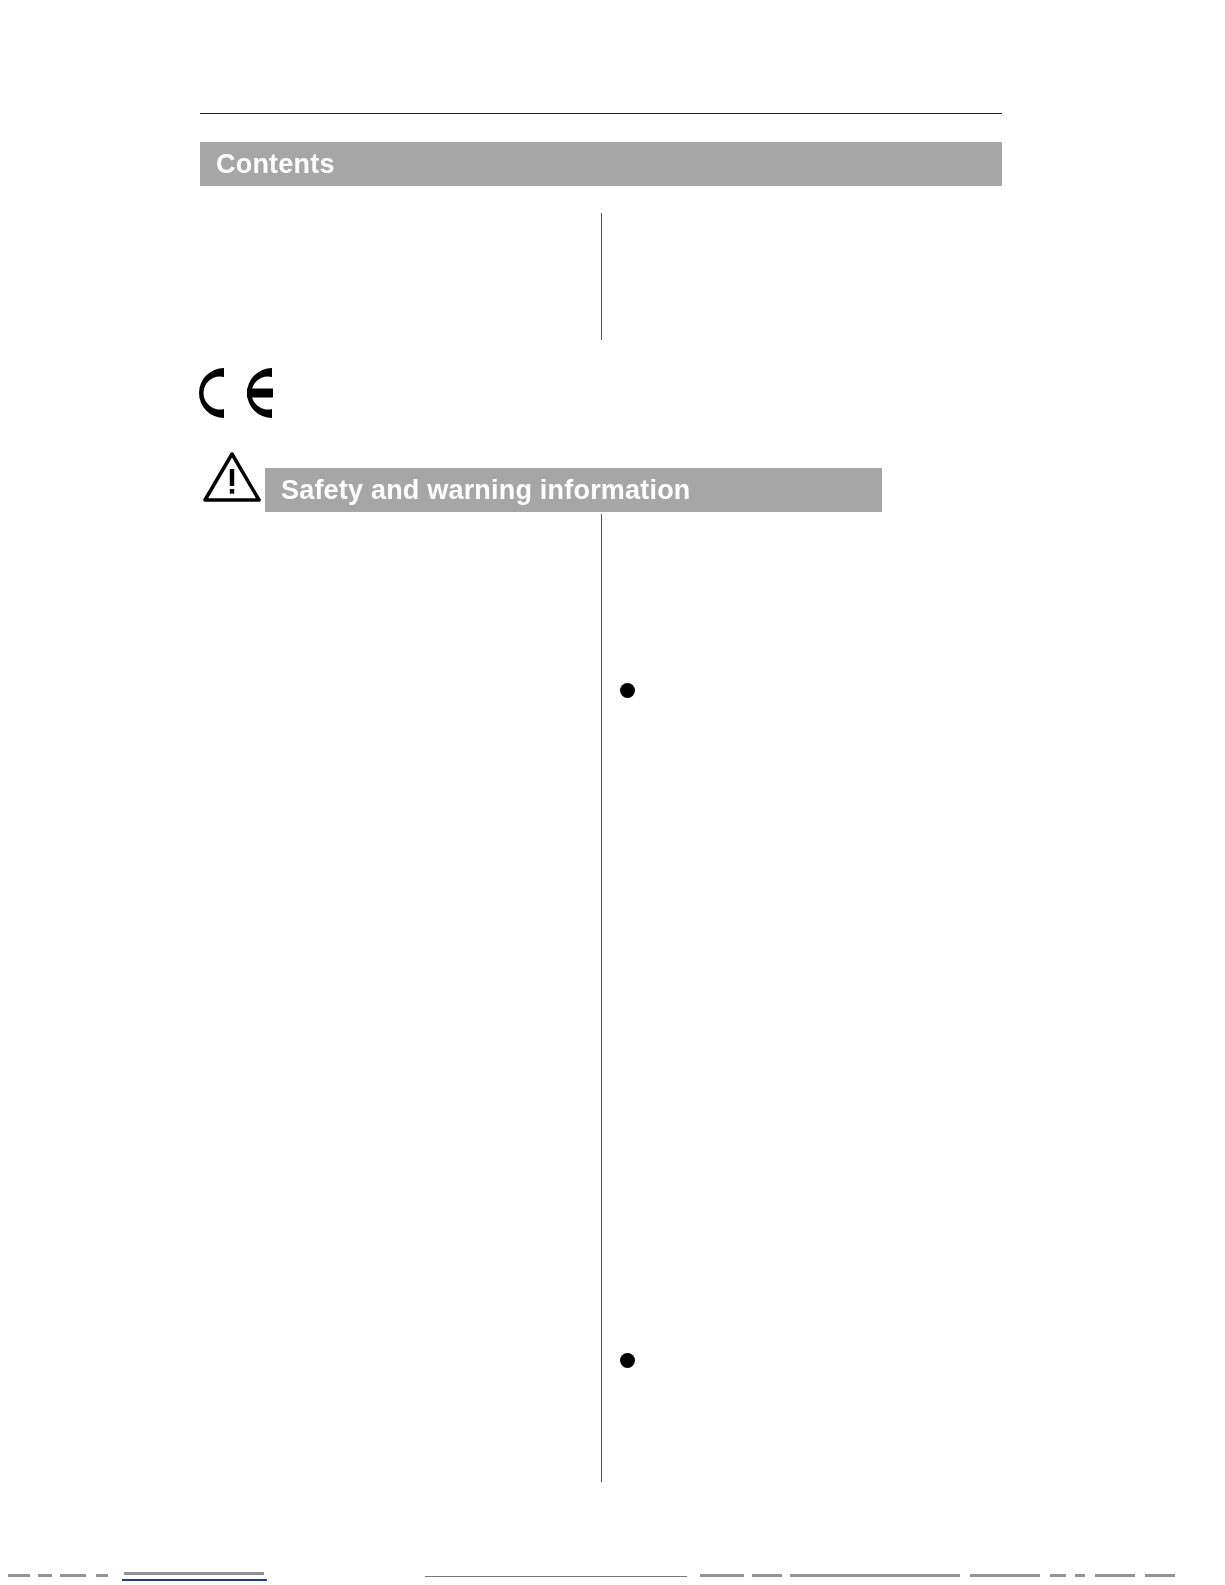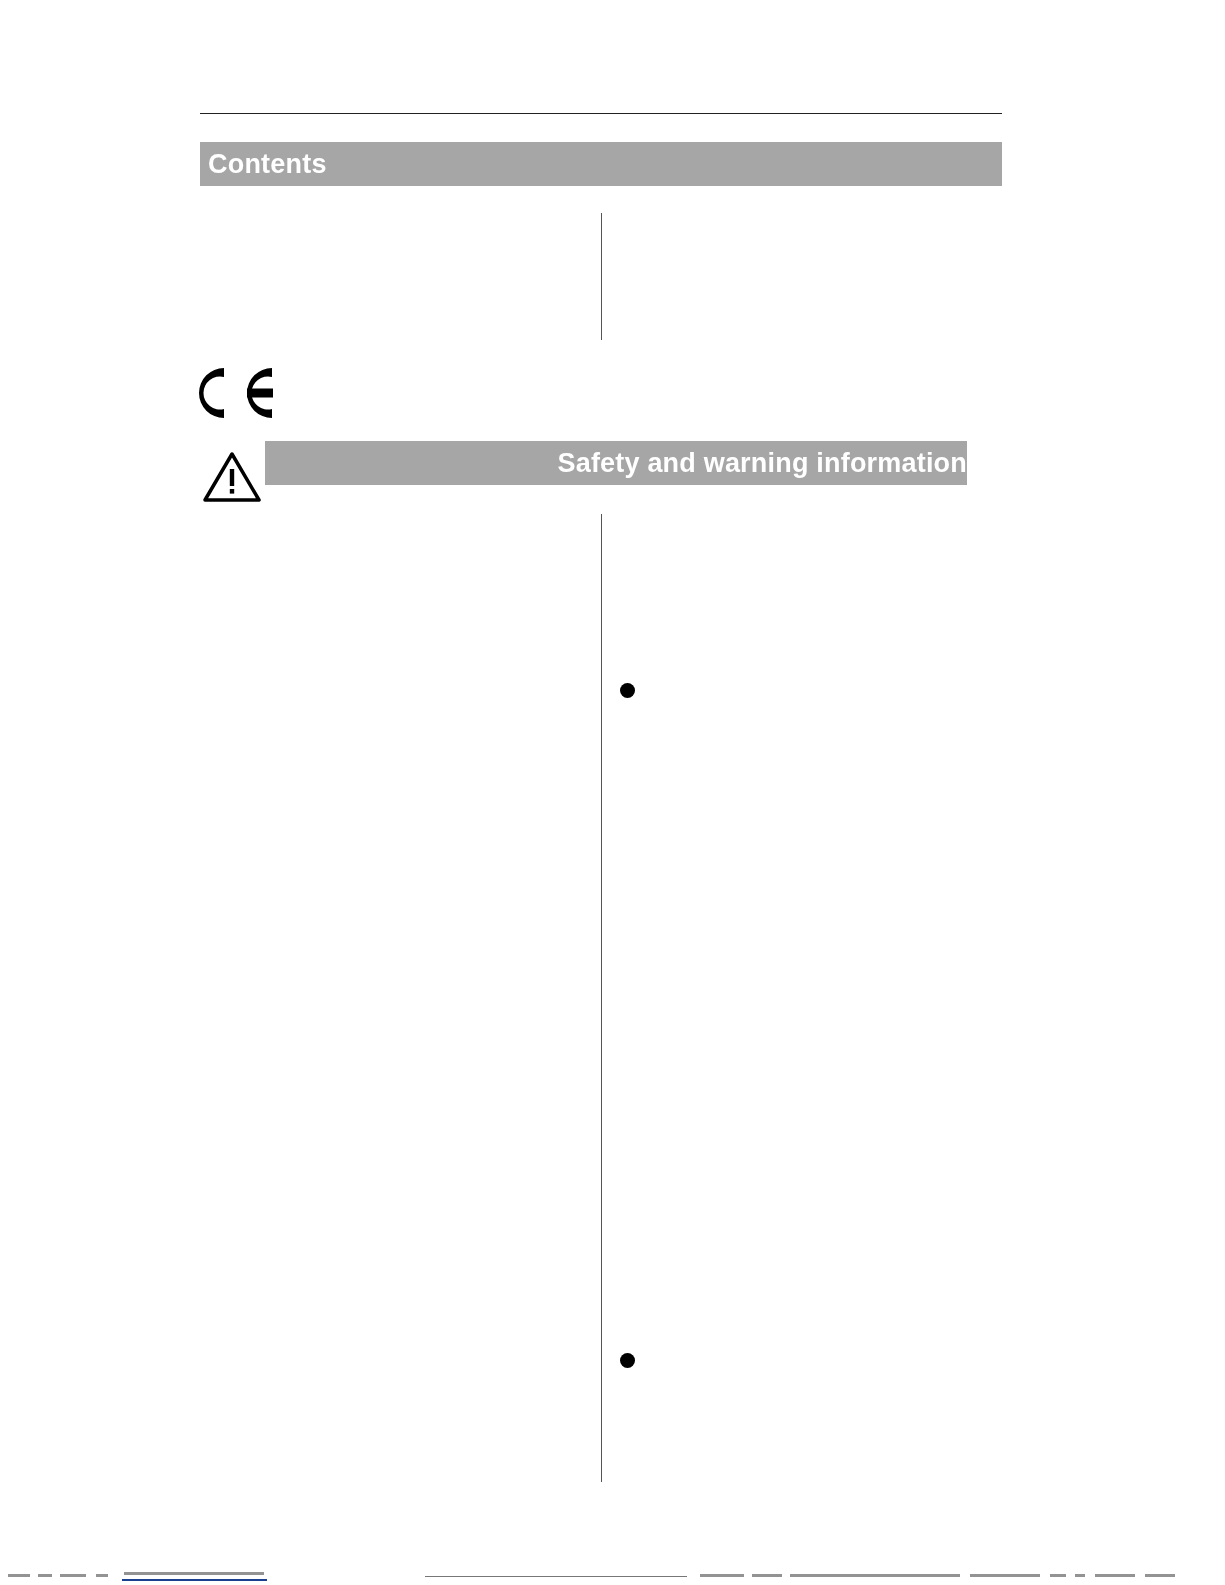--- a/index.html
+++ b/index.html
@@ -31,36 +31,35 @@
     position: absolute;
     background: #a6a6a6;
     display: flex;
     align-items: center;
   }
   .section-bar .bar-title {
     color: #ffffff;
     font-size: 27px;
     font-weight: bold;
     letter-spacing: 0.2px;
-    padding-left: 8px;
+    padding-left: 16px;
   }
 
   #contents-bar {
     left: 200px;
     top: 142px;
     width: 802px;
     height: 44px;
   }
 
   #safety-bar {
     left: 265px;
-    top: 441px;
-    width: 702px;
+    top: 468px;
+    width: 617px;
     height: 44px;
-    justify-content: flex-end;
   }
 
   
   .vrule {
     position: absolute;
     width: 0;
     border-left: 1px solid #555555;
   }
   #vrule-top {
     left: 601px;

